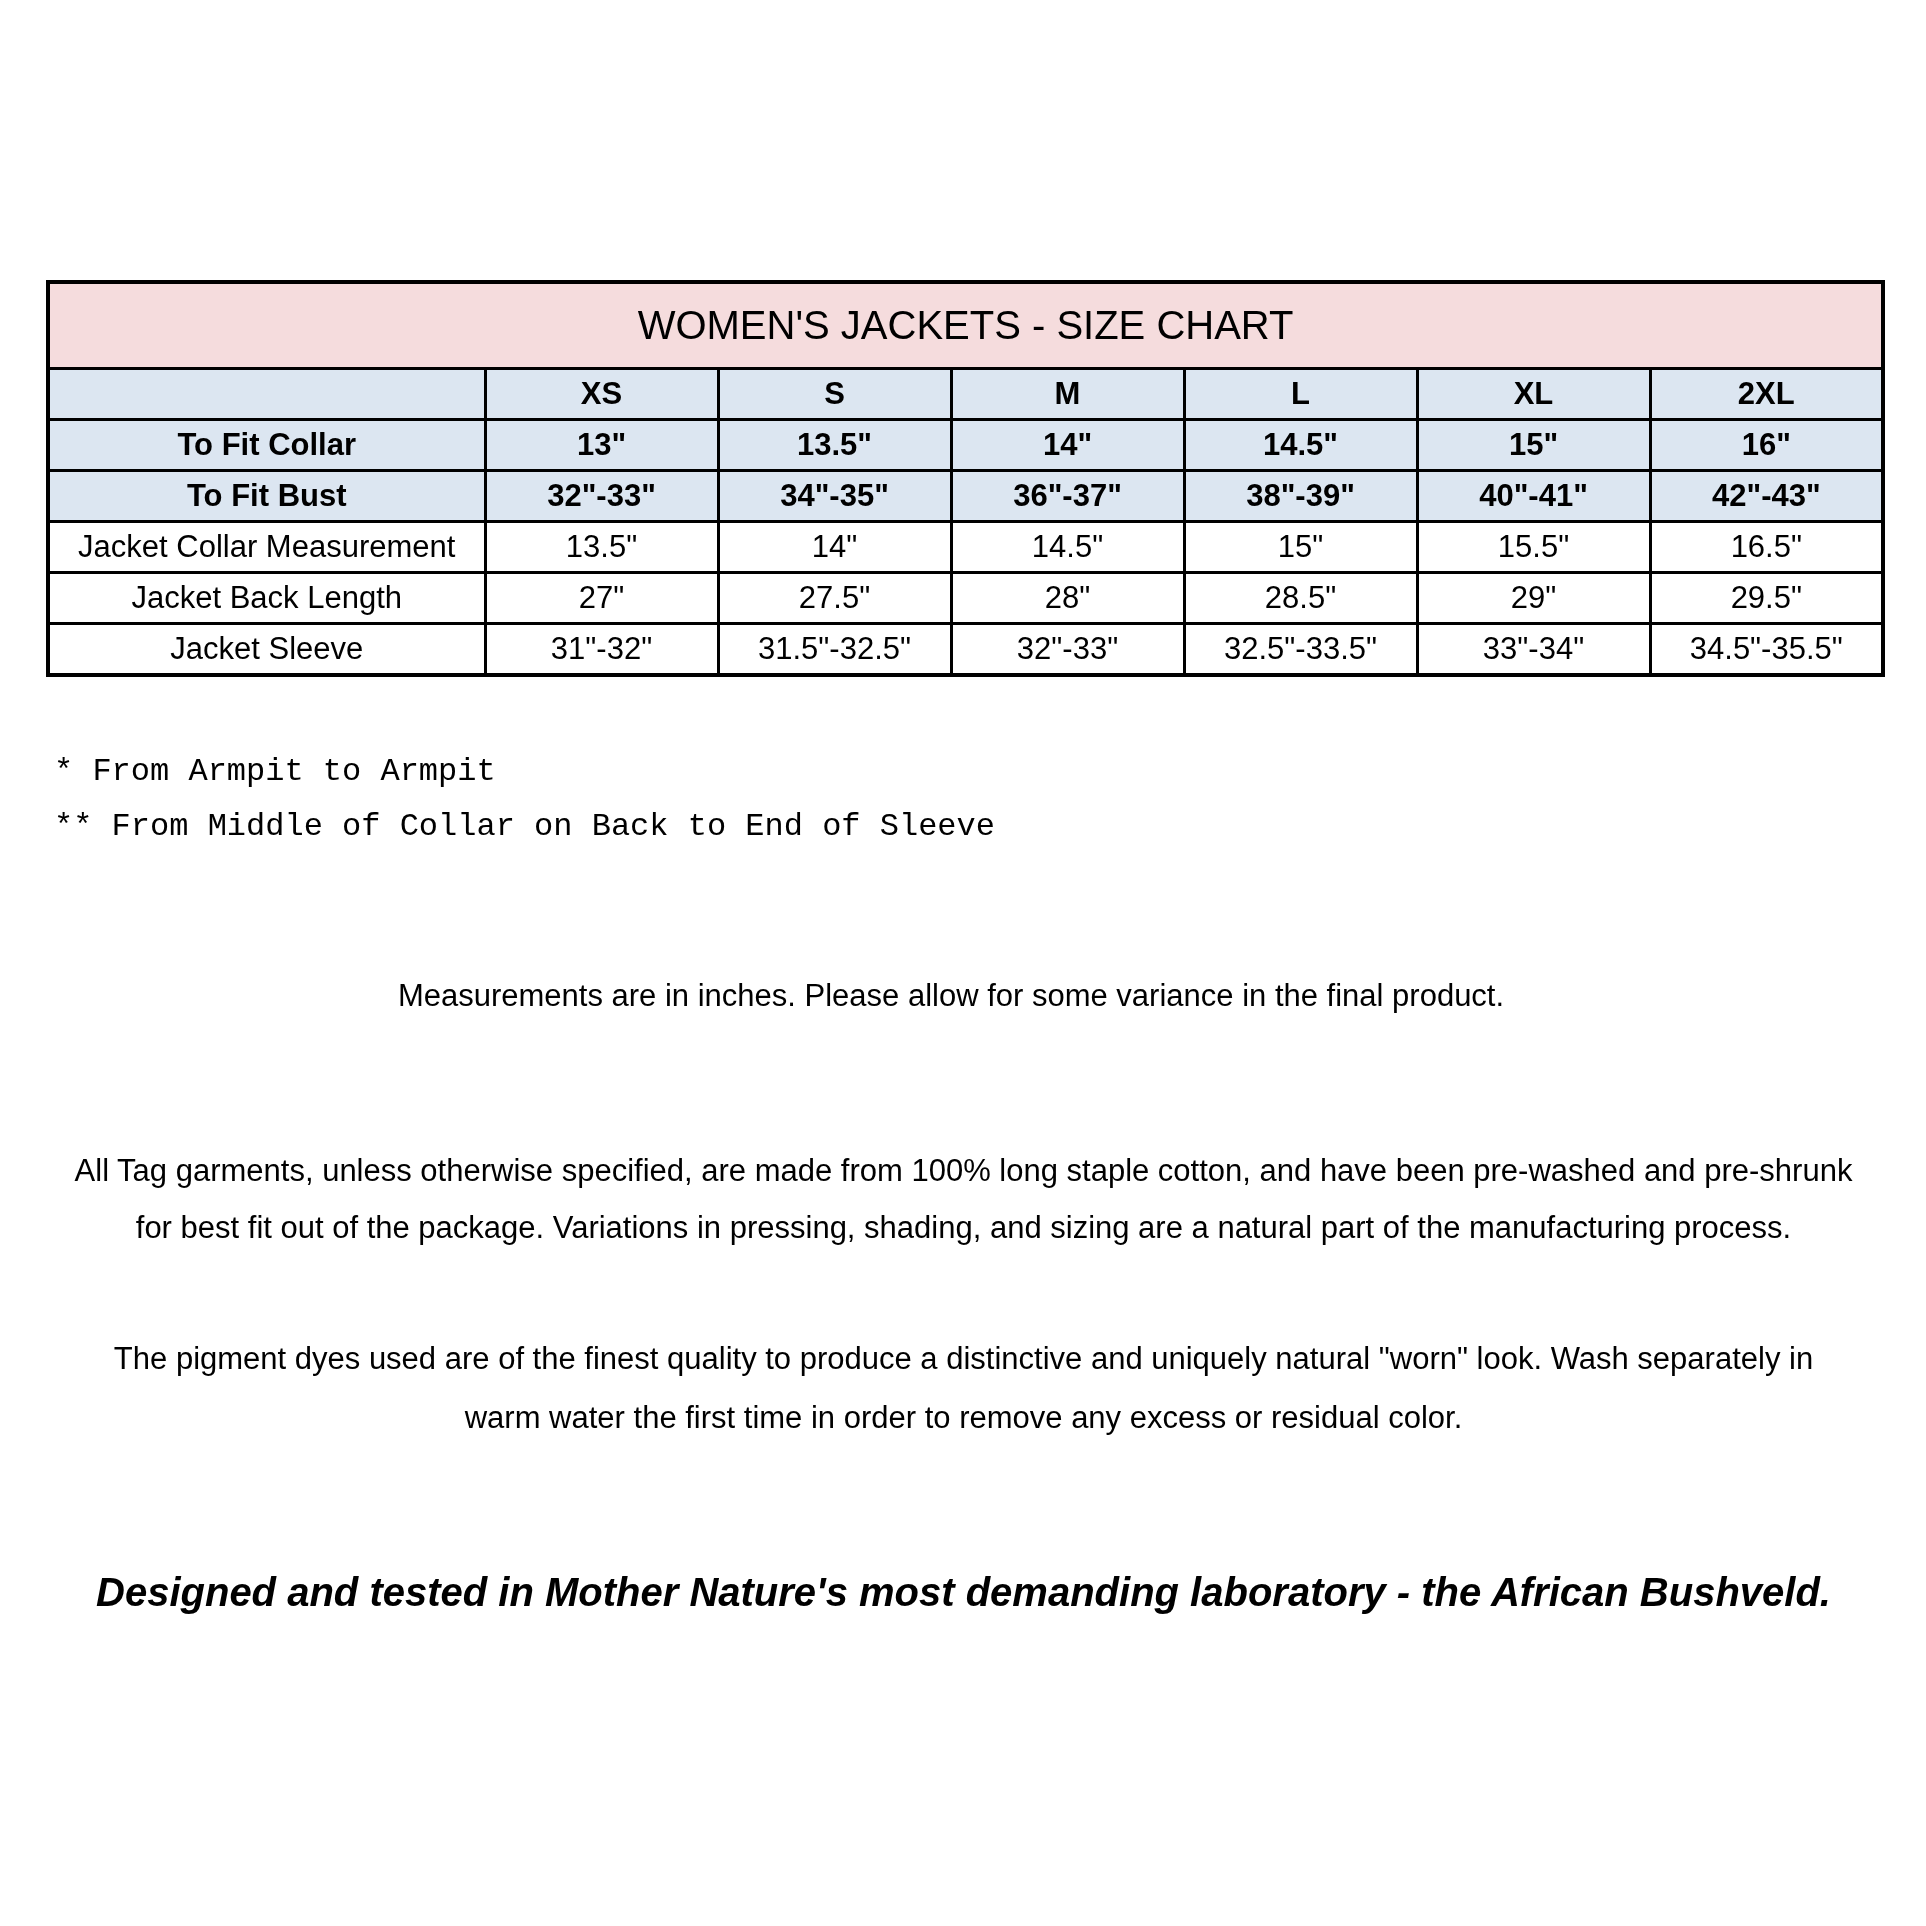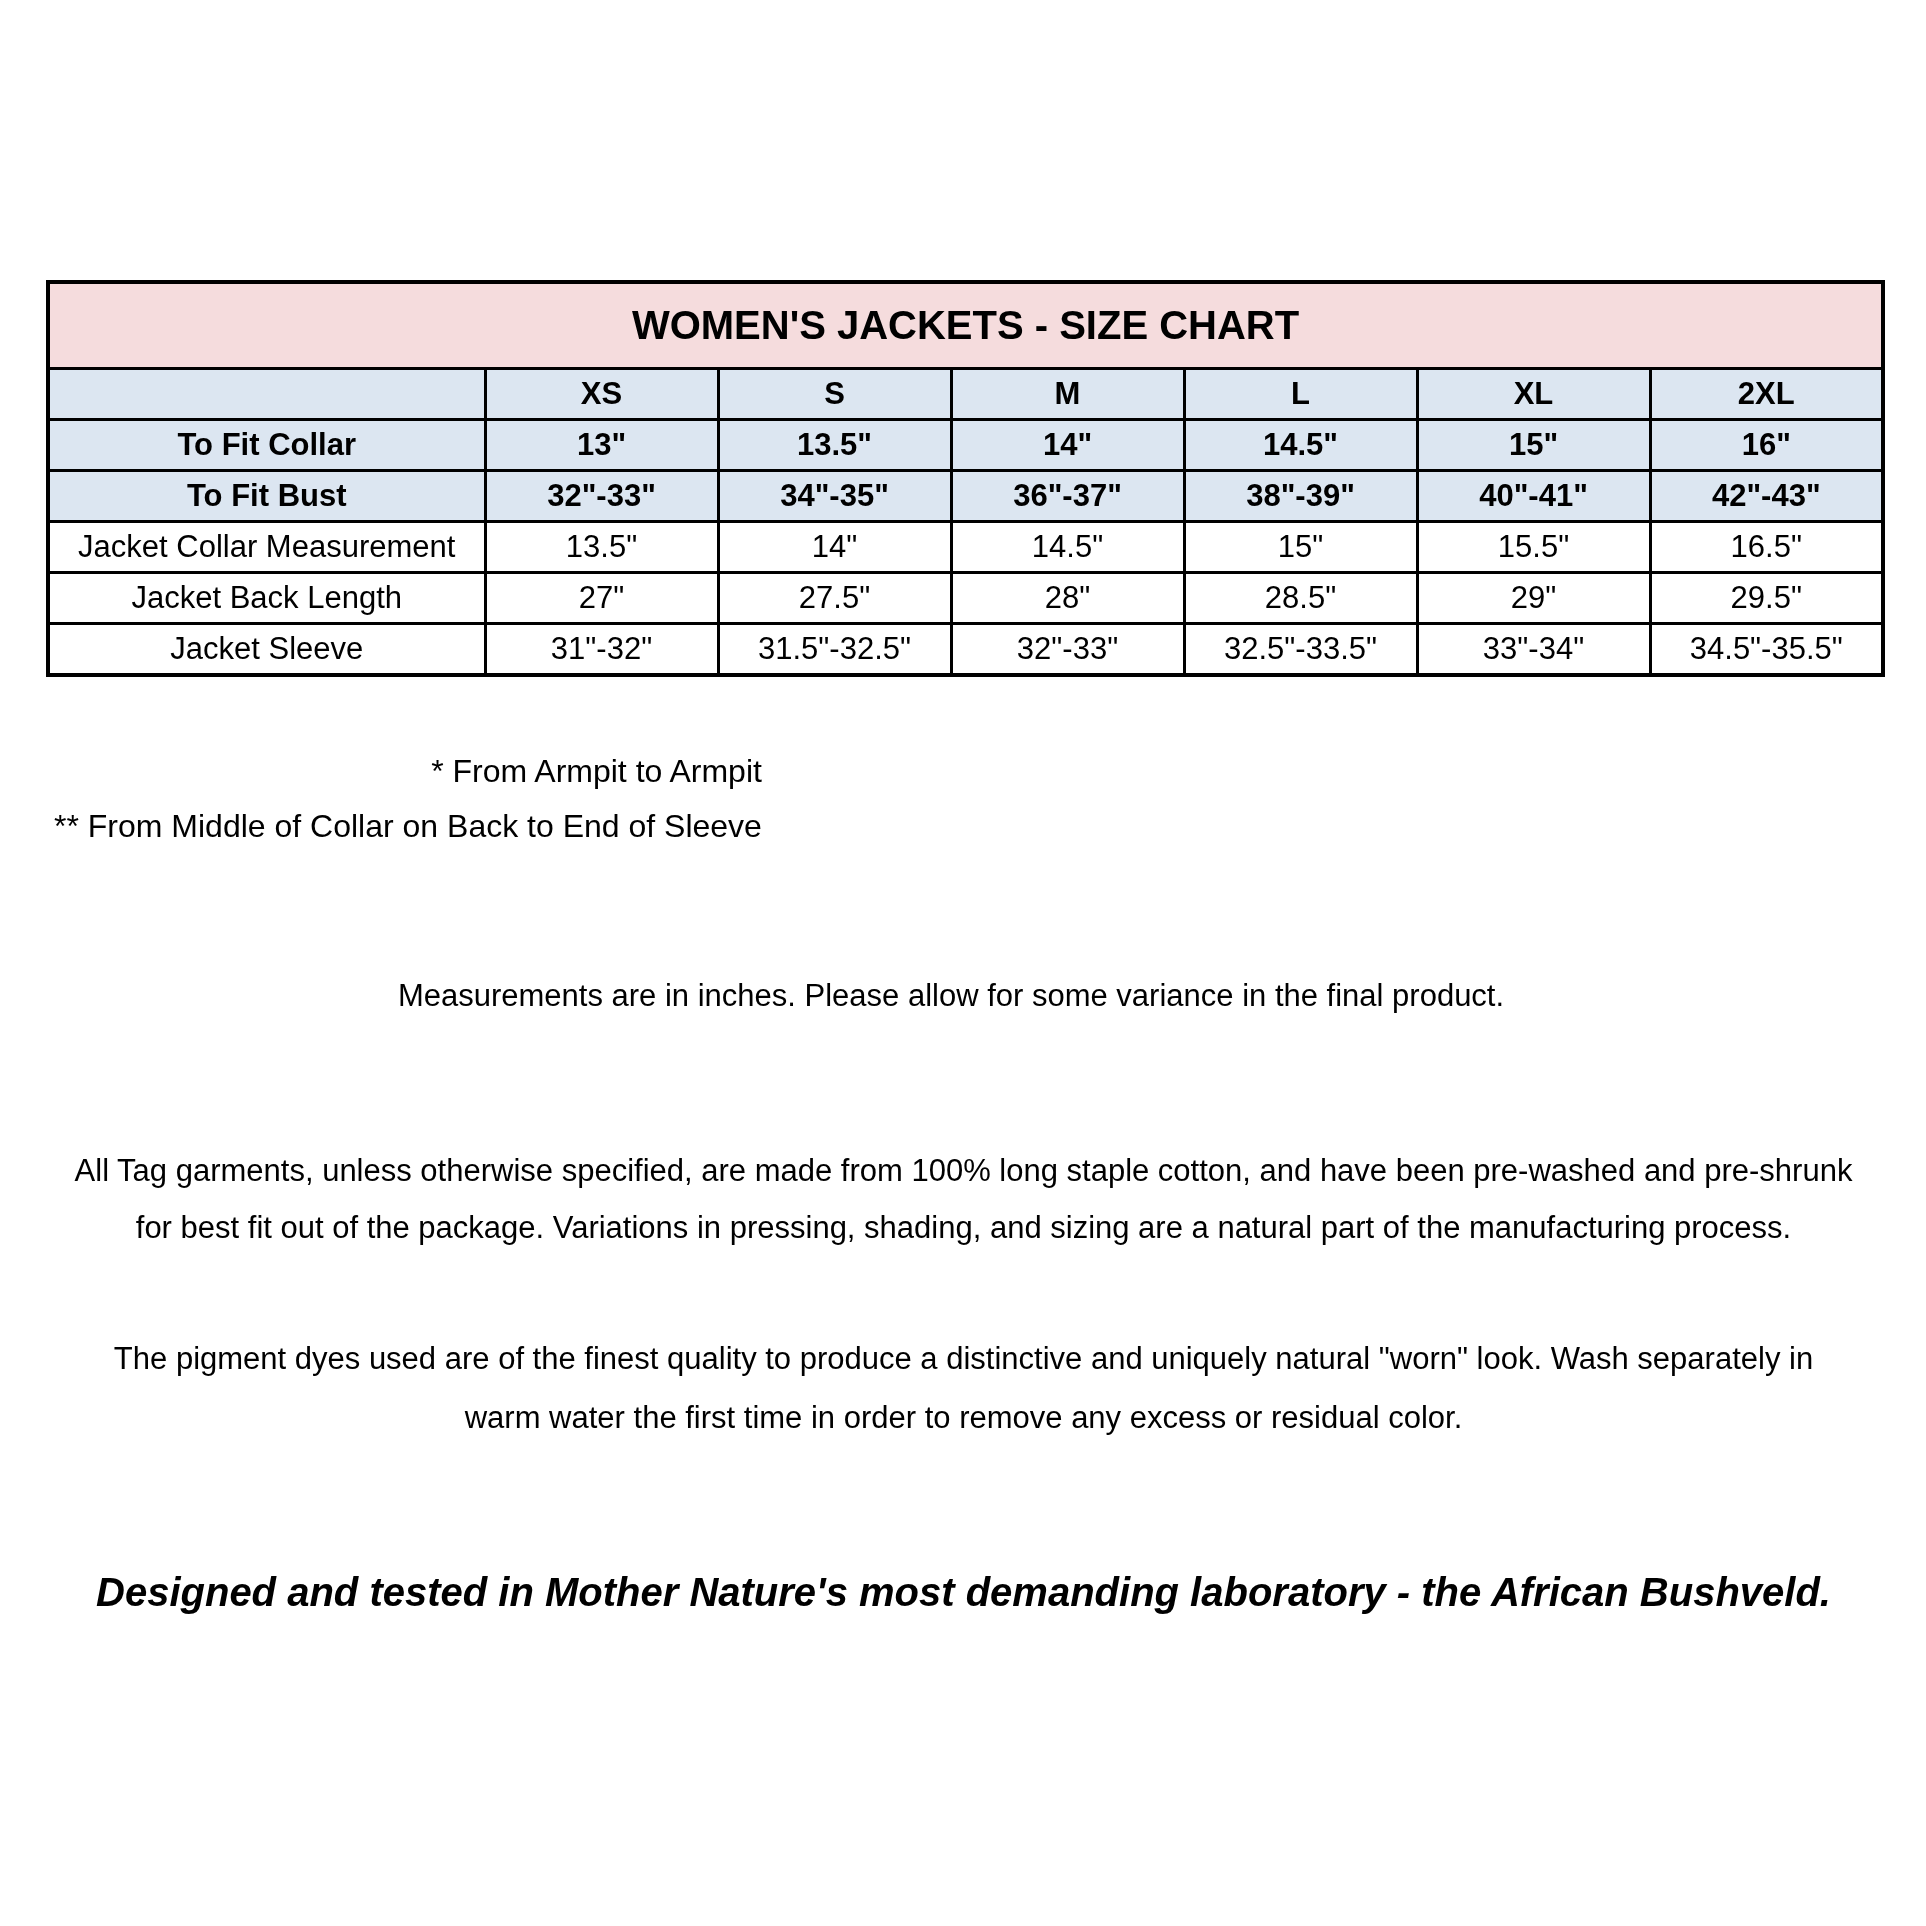--- a/index.html
+++ b/index.html
@@ -32,21 +32,21 @@
     overflow: hidden;
     padding: 0;
   }
   col.c-label { width: 437px; }
   col.c-size  { width: 233px; }
 
   tr.title-row th {
     height: 83px;
     background: #f5dcdd;
     font-size: 40px;
-    font-weight: bold;
+    font-weight: normal;
     letter-spacing: 0px;
   }
   tr.header-row th {
     height: 48px;
     background: #dce6f1;
     font-size: 31px;
     font-weight: bold;
   }
   tr.row-blue td {
     height: 48px;
@@ -61,21 +61,22 @@
     font-weight: normal;
   }
 
   
   .footnotes {
     position: absolute;
     left: 54px;
     top: 744px;
     font-size: 32px;
     line-height: 55px;
-    text-align: right;
+    text-align: left;
+    font-family: Liberation Mono, monospace;
   }
   .note-measure {
     position: absolute;
     left: 0;
     top: 978px;
     width: 1902px;
     text-align: center;
     font-size: 31px;
   }
   .note-fabric {

